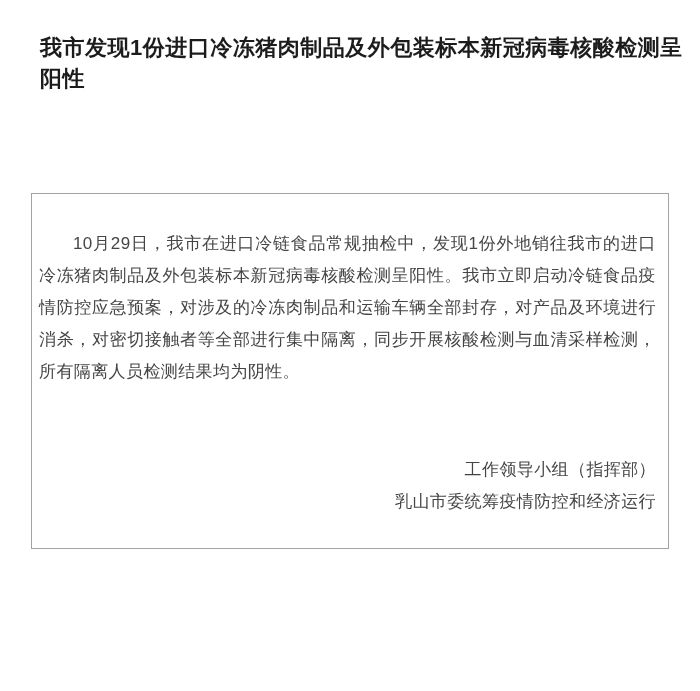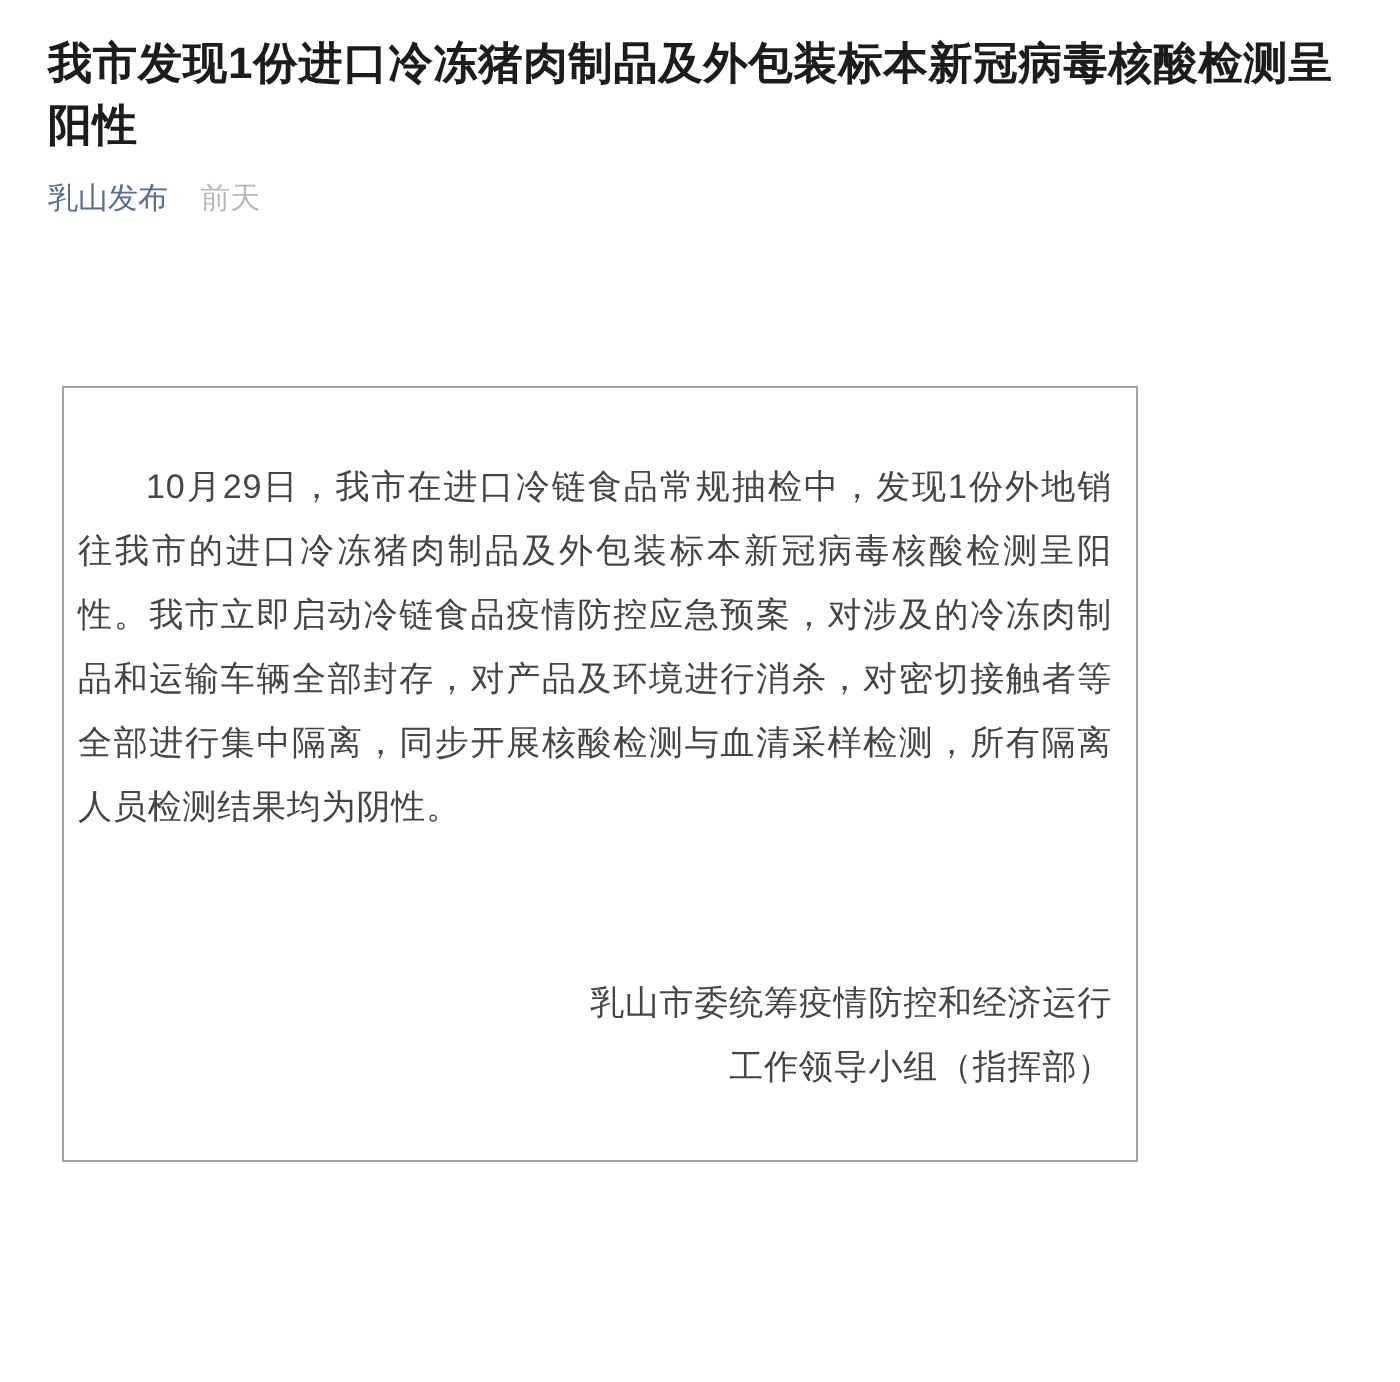--- a/index.html
+++ b/index.html
@@ -12,21 +12,21 @@
     position: relative;
     width: 700px;
     height: 691px;
     background: #ffffff;
     overflow: hidden;
   }
   .article-header {
     padding: 16px 26px 0 24px;
   }
   .article-title {
-    margin: 0;
+    margin: 16px;
     width: 650px;
     font-size: 22px;
     font-weight: bold;
     line-height: 31px;
     color: #1c1c1c;
     letter-spacing: 0.5px;
   }
   .article-meta {
     margin-top: 11px;
     font-size: 15px;
@@ -39,21 +39,21 @@
   }
   .publish-time {
     color: #b5b8bd;
     margin-left: 12px;
   }
   .notice-box {
     box-sizing: border-box;
     position: absolute;
     left: 31px;
     top: 193px;
-    width: 538px;
+    width: 638px;
     border: 1px solid #a3a3a3;
     background: #ffffff;
     padding: 34px 12px 30px 7px;
   }
   .notice-box p {
     margin: 0;
     font-size: 17px;
     line-height: 32px;
     color: #454545;
     text-align: justify;
@@ -74,27 +74,23 @@
     letter-spacing: 0.4px;
   }
 </style>
 </head>
 <body>
 
 <div class="page">
 
   <div class="article-header">
     <h1 class="article-title">我市发现1份进口冷冻猪肉制品及外包装标本新冠病毒核酸检测呈阳性</h1>
-    <div class="article-meta">
-      <span class="source-link">乳山发布</span>
-      <span class="publish-time">前天</span>
-    </div>
   </div>
 
   <div class="notice-box">
     <p>10月29日，我市在进口冷链食品常规抽检中，发现1份外地销往我市的进口冷冻猪肉制品及外包装标本新冠病毒核酸检测呈阳性。我市立即启动冷链食品疫情防控应急预案，对涉及的冷冻肉制品和运输车辆全部封存，对产品及环境进行消杀，对密切接触者等全部进行集中隔离，同步开展核酸检测与血清采样检测，所有隔离人员检测结果均为阴性。</p>
     <div class="signature-block">
+      <div>工作领导小组（指挥部）</div>
       <div>乳山市委统筹疫情防控和经济运行</div>
-      <div>工作领导小组（指挥部）</div>
     </div>
   </div>
 
 </div>
 
 </body></html>

